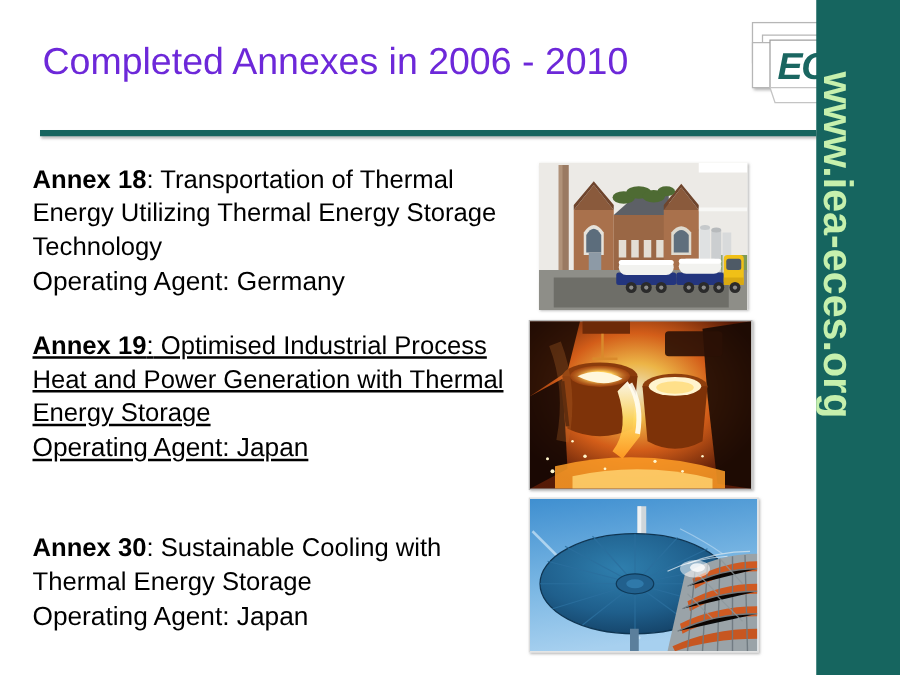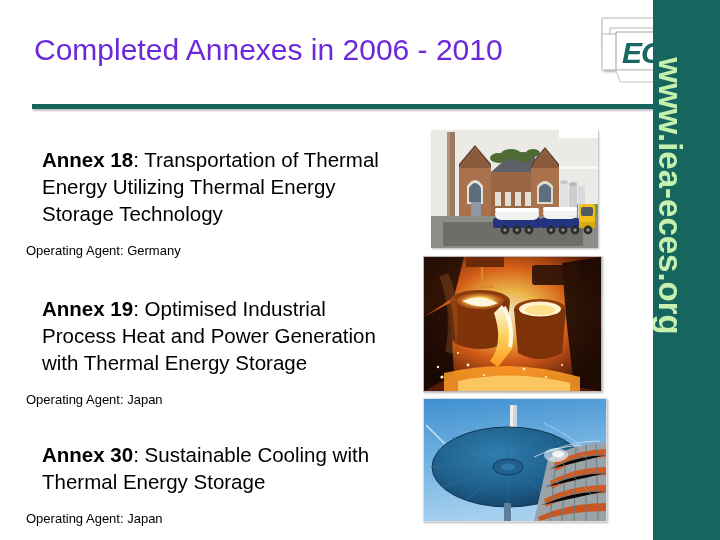--- a/index.html
+++ b/index.html
@@ -77,32 +77,32 @@
   
   .annex-block {
     position: absolute;
     left: 26px;
     width: 385px;
   }
   .annex-title {
     font-size: 20.5px;
     color: #000000;
     line-height: 1.32;
-    margin: 16px;
+    margin: 0;
   }
   .annex-title b { font-weight: bold; }
   .annex-agent {
-    font-size: 13px;
+    font-size: 21px;
     color: #000000;
     line-height: 1.25;
     margin: 2px 0 0 0;
     white-space: pre;
   }
   #block-18 { top: 130px; }
-  #block-19 { top: 279px; }
+  #block-19 { top: 263px; text-decoration: underline; }
   #block-20 { top: 425px; }
 
   
   .photo {
     position: absolute;
     overflow: hidden;
     background: #ffffff;
     box-shadow: 1px 1px 2px rgba(110,110,110,0.5);
   }
   #photo-18 { left: 431px; top: 130px; width: 167px; height: 118px; }

